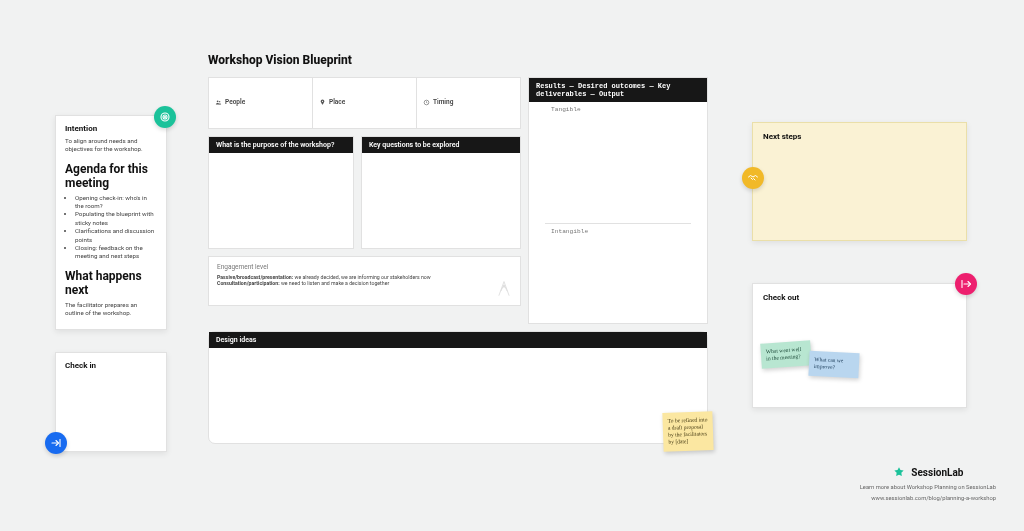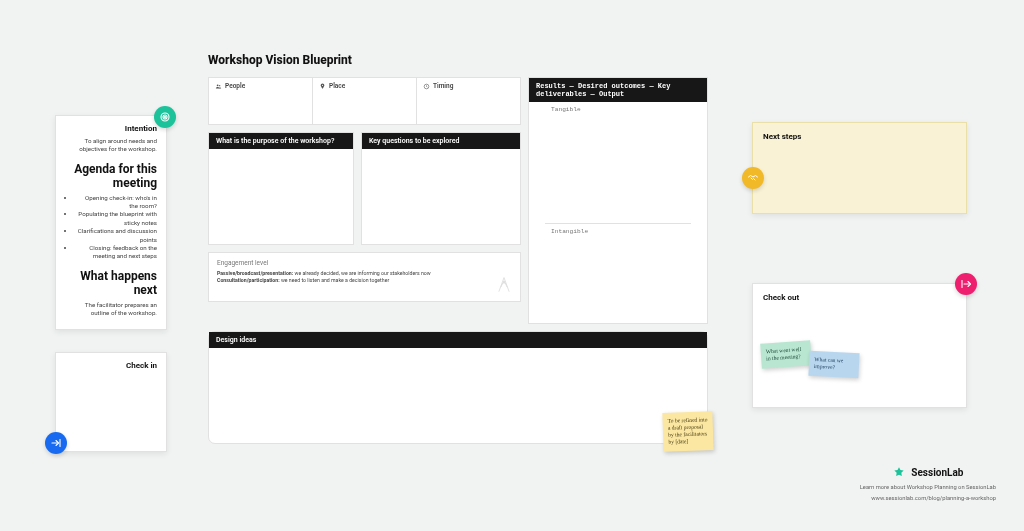--- a/index.html
+++ b/index.html
@@ -46,21 +46,20 @@
   .badge svg { width: 12px; height: 12px; display: block; }
 
   
   .left-col { position: absolute; left: 55px; top: 115px; width: 112px; }
   .card {
     background: #fff;
     border: 1px solid var(--border);
     box-shadow: var(--shadow);
     padding: 8px 9px;
     position: relative;
-    text-align: right;
   }
   .card + .card { margin-top: 22px; }
   .card h3 { margin: 0 0 4px; font-size: 8px; font-weight: 700; }
   .card h4 { margin: 8px 0 4px; font-size: 12px; font-weight: 700; }
   .card p  { margin: 0 0 4px; font-size: 6.2px; line-height: 1.35; color: var(--ink-soft); }
   .card ul { margin: 0 0 4px; padding-left: 10px; }
   .card li { font-size: 6.2px; line-height: 1.35; color: var(--ink-soft); }
   .check-in-card { height: 100px; }
   .intention-card .badge { top: -10px; right: -10px; }
 
@@ -72,21 +71,21 @@
     border: 1px solid var(--border);
   }
   .panel-head {
     background: var(--panel-head);
     color: var(--panel-head-text);
     font-size: 7px;
     font-weight: 600;
     padding: 4px 7px;
   }
   .context-row { display: flex; }
-  .context-cell { flex: 1; border-right: 1px solid var(--border); padding: 4px 6px; min-height: 46px; }
+  .context-cell { flex: 1; border-right: 1px solid var(--border); padding: 20px 6px; min-height: 46px; }
   .context-cell:last-child { border-right: none; }
   .context-cell .cell-label { font-size: 6.5px; font-weight: 600; color: var(--ink-soft); display: inline-flex; align-items: center; gap: 3px; }
   .context-cell .cell-label svg { width: 7px; height: 7px; }
 
   .row-2 { display: flex; gap: 7px; margin-top: 7px; }
   .purpose-panel { flex: 1; }
   .key-q-panel { width: 160px; }
   .purpose-body { min-height: 95px; }
   .key-q-body   { min-height: 95px; }
 
@@ -126,21 +125,21 @@
     font-family: "Segoe Script","Bradley Hand","Comic Sans MS",cursive;
   }
   .sticky.yellow { background: var(--note-yellow); }
   .sticky.teal   { background: var(--note-teal);   color:#1d4a39; }
   .sticky.blue   { background: var(--note-blue);   color:#1b3b58; }
 
   
   .next-card {
     position: absolute;
     left: 752px; top: 122px;
-    width: 215px; height: 92px;
+    width: 215px; height: 119px;
     background: var(--note-cream);
     border: 1px solid #eadfa9;
     box-shadow: var(--shadow);
     padding: 9px 10px;
   }
   .next-card h3 { margin: 0; font-size: 8px; font-weight: 700; }
   .next-card .badge { left: -11px; top: 44px; }
 
   .checkout-card {
     position: absolute;

